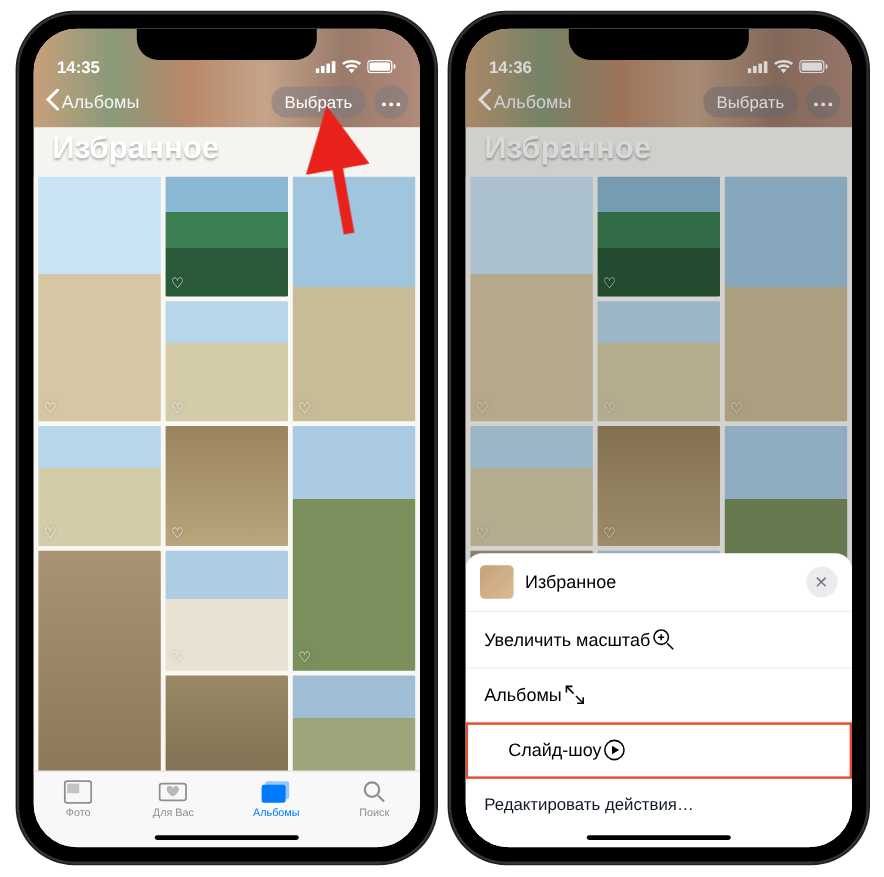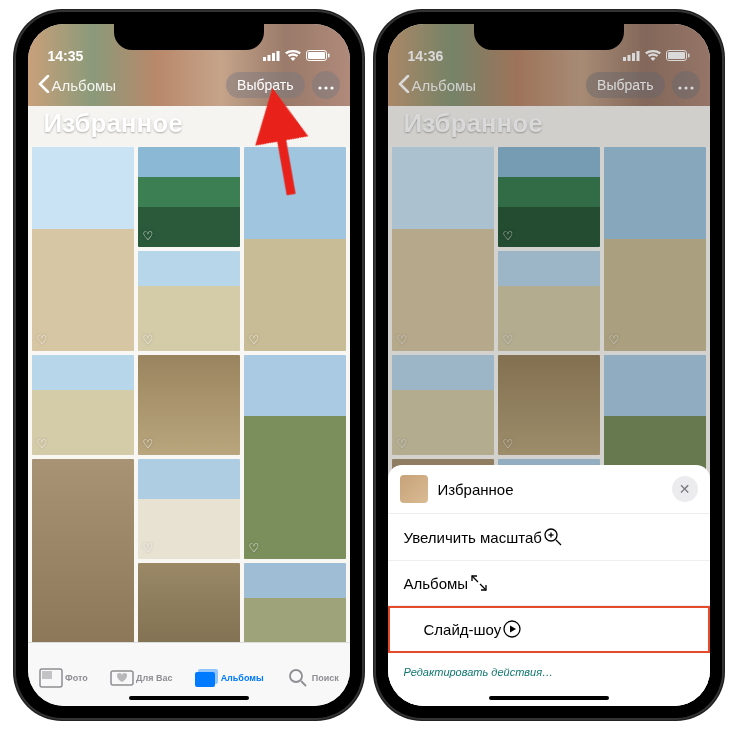--- a/index.html
+++ b/index.html
@@ -136,25 +136,25 @@
   .tabbar {
     height: 64px;
     background: rgba(248,248,248,0.94);
     border-top: 1px solid #ddd;
     display: flex;
     justify-content: space-around;
     padding-top: 6px;
   }
   .tab {
     display: flex;
+    flex-direction: column;
     align-items: center;
     gap: 1px;
     color: #8e8e93;
     font-size: 9px;
-    font-weight: bold;
   }
   .tab.active { color: #007aff; }
   .tab-ico { width: 26px; height: 22px; display:flex; align-items:center; justify-content:center; }
   .home-ind {
     position: absolute;
     bottom: 6px;
     left: 50%;
     transform: translateX(-50%);
     width: 120px;
     height: 4px;
@@ -203,21 +203,21 @@
     align-items: center;
     justify-content: flex-start;
     padding: 13px 16px;
     border-bottom: 1px solid #eee;
     font-size: 15px;
     color: #000;
   }
   .action-row:last-of-type { border-bottom: none; }
   .action-row.hl { outline: 2px solid #e54a2a; outline-offset: -2px; border-bottom-color: transparent; padding-left: 36px; }
   .action-ico { color: #000; width:22px; display:flex; justify-content:center; }
-  .edit-row { padding: 13px 16px 4px; font-size: 11px; color: #0f766e; font-style: italic; }
+  .edit-row { padding: 13px 16px 4px; font-size: 14px; color: #0f172a; }
   
   .arrow {
     position: absolute;
     top: 64px;
     right: 28px;
     z-index: 55;
     transform: rotate(-35deg);
     pointer-events:none;
   }
   

